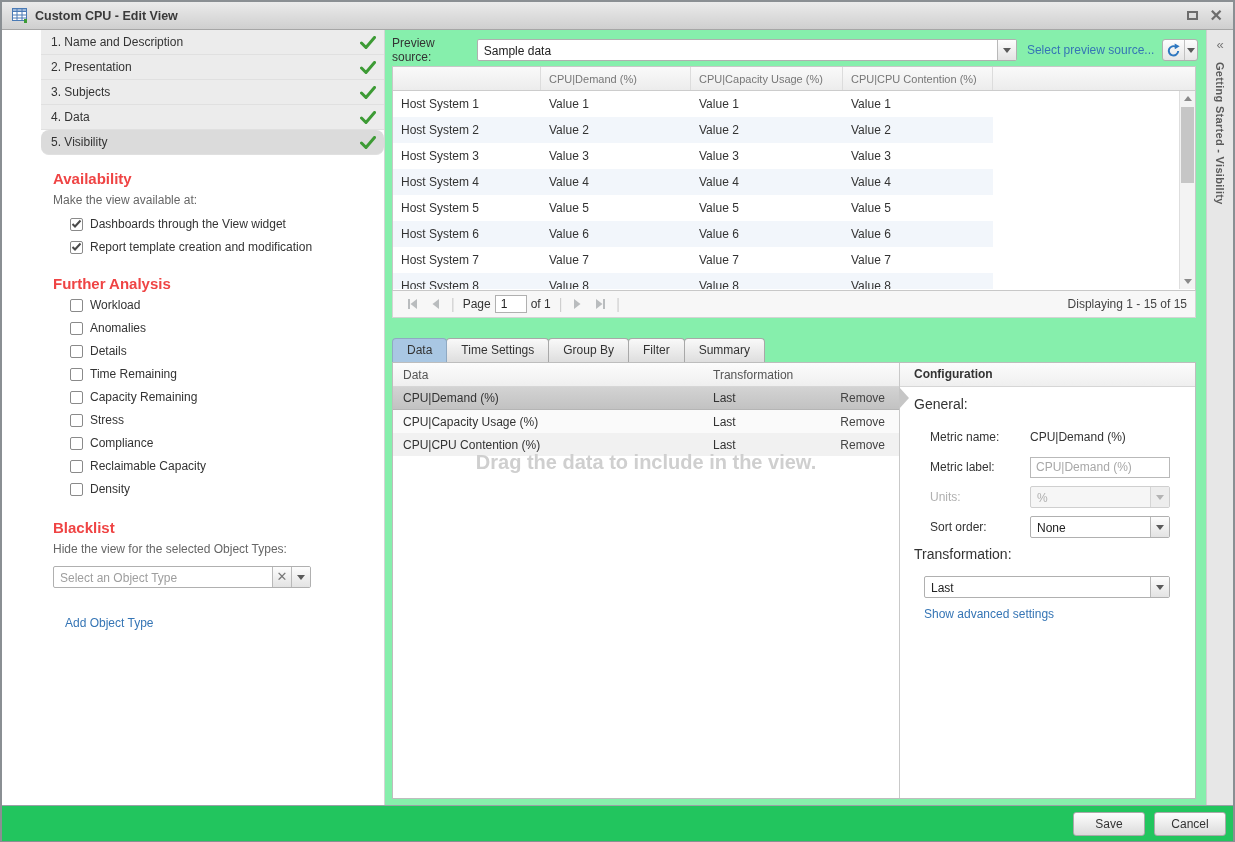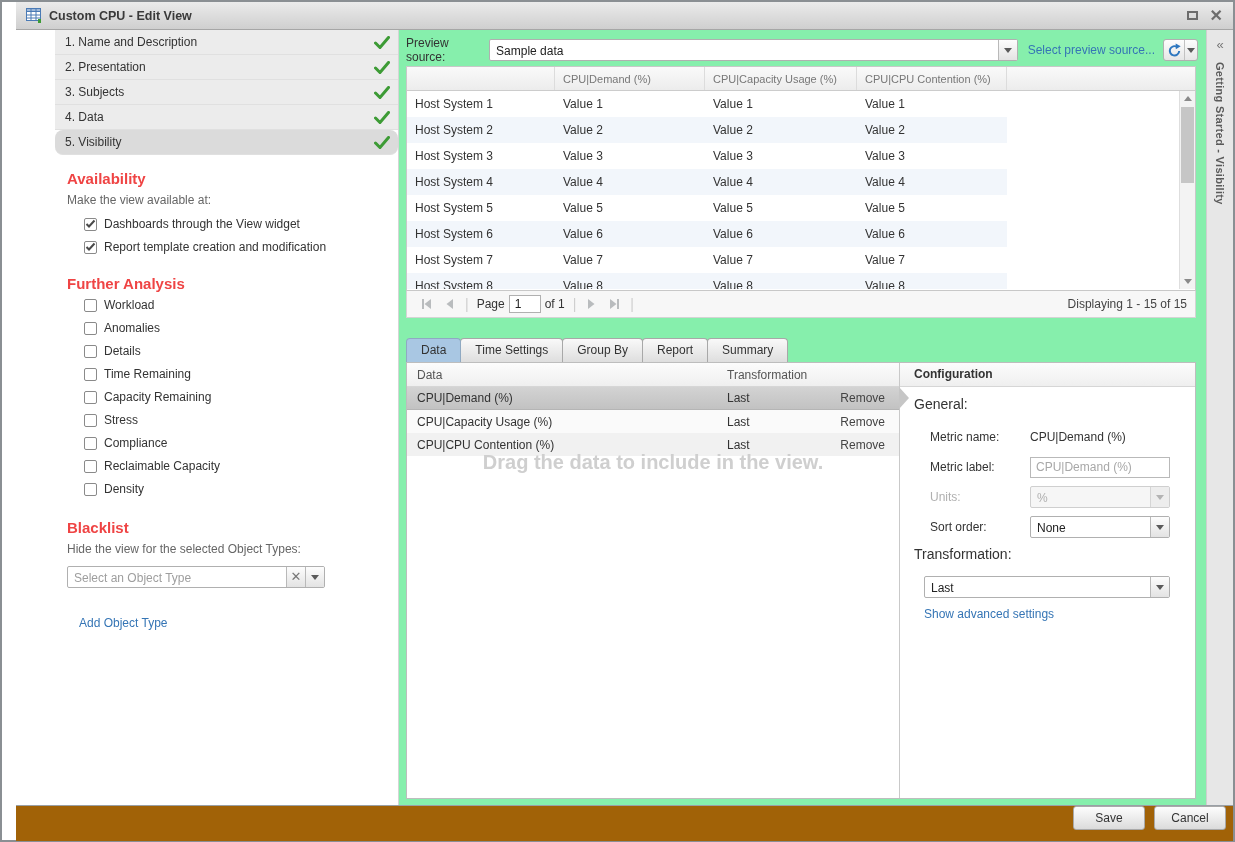--- a/index.html
+++ b/index.html
@@ -1,19 +1,19 @@
 <!DOCTYPE html>
 <html><head>
 <meta charset="utf-8">
 <style>
   * { box-sizing: border-box; margin: 0; padding: 0; }
   html,body { width:1235px; height:842px; overflow:hidden; }
   body { font-family:"Liberation Sans", sans-serif; background:#fff; }
 
-  .window { position:relative; width:1235px; height:842px; border:2px solid #8a8f93; background:#fff;padding-left:14px; }
+  .window { position:relative; width:1235px; height:842px; border:2px solid #8a8f93; background:#fff; }
 
   
   .titlebar { height:28px; background:linear-gradient(#ebebeb,#cfcfcf); border-bottom:1px solid #a6a6a6;
               display:flex; align-items:center; padding:0 10px; }
   .titlebar .title { font-size:12.5px; font-weight:bold; color:#3a3a3a; margin-left:7px; }
   .win-controls { margin-left:auto; display:flex; align-items:center; gap:12px; }
   .max-btn { width:11px; height:9px; border:2px solid #6d6d6d; }
   .close-btn { font-size:16px; font-weight:bold; color:#6d6d6d; line-height:10px; cursor:default; }
 
   
@@ -130,21 +130,21 @@
   .trans-combo { width:246px; margin-left:10px; }
   .adv-link { margin:9px 0 0 10px; display:inline-block; }
 
   
   .side-strip { width:27px; background:#e7e7e7; border-left:1px solid #cfcfcf; display:flex; flex-direction:column;
                 align-items:center; padding-top:7px; }
   .strip-collapse { font-size:13px; color:#777; }
   .strip-title { writing-mode:vertical-rl; font-size:11px; font-weight:bold; color:#5a5a5a; margin-top:10px; letter-spacing:0.3px; }
 
   
-  .footer { height:36px; background:#a16207; border-top:1px solid #9aa0a6; display:flex; 
+  .footer { height:36px; background:#22c55e; border-top:1px solid #9aa0a6; display:flex; align-items:center;
             justify-content:flex-end; gap:9px; padding-right:7px; }
   .btn { min-width:72px; height:24px; padding:0 14px; font-size:12px; color:#333; text-align:center; line-height:22px;
          background:linear-gradient(#fdfdfd,#dbdbdb); border:1px solid #a9a9a9; border-radius:3px; }
 </style>
 </head>
 <body>
 
 <div class="window">
 
   <div class="titlebar">
@@ -409,21 +409,21 @@
             </svg>
         </span>
         <span class="pg-sep">|</span>
         <span class="pg-status">Displaying 1 - 15 of 15</span>
       </div>
 
       <div class="tabs">
         <span class="tab selected">Data</span>
         <span class="tab">Time Settings</span>
         <span class="tab">Group By</span>
-        <span class="tab">Report</span>
+        <span class="tab">Filter</span>
         <span class="tab">Summary</span>
       </div>
 
       <div class="tabpanel">
         <div class="data-list">
           <div class="list-header">
             <span class="lh-data">Data</span>
             <span class="lh-tr">Transformation</span>
           </div>
           <div class="d-row selected">

